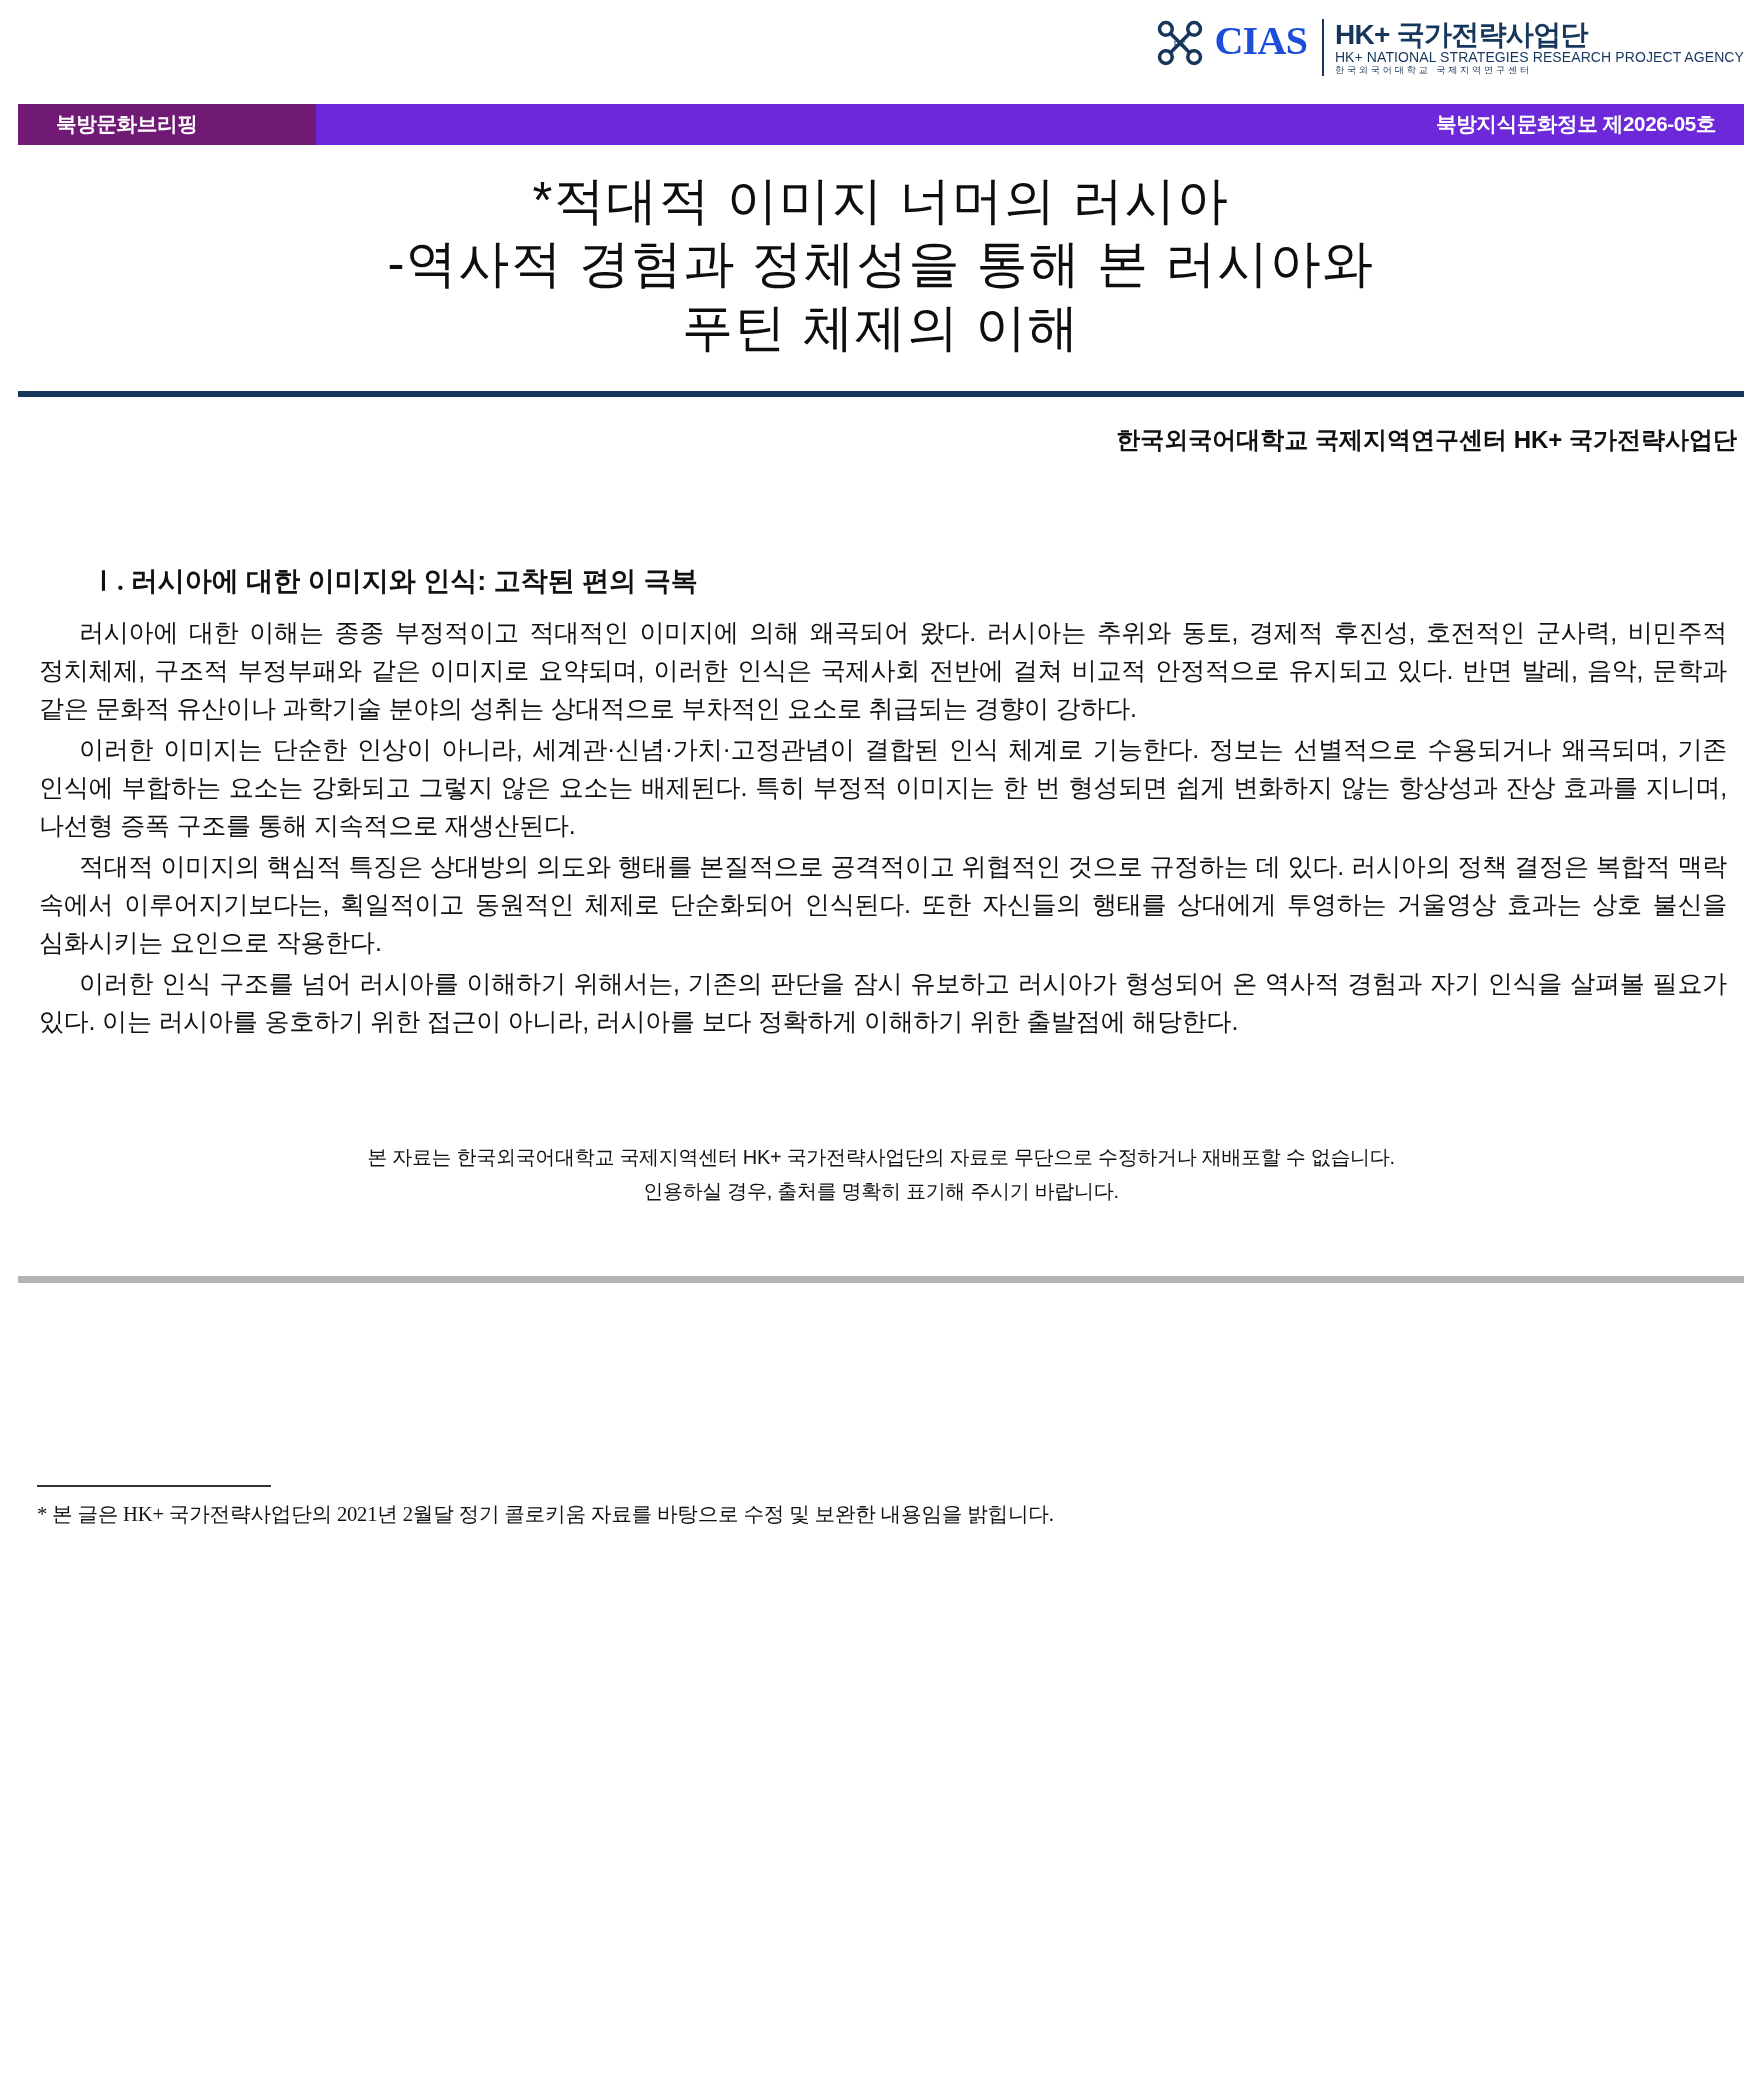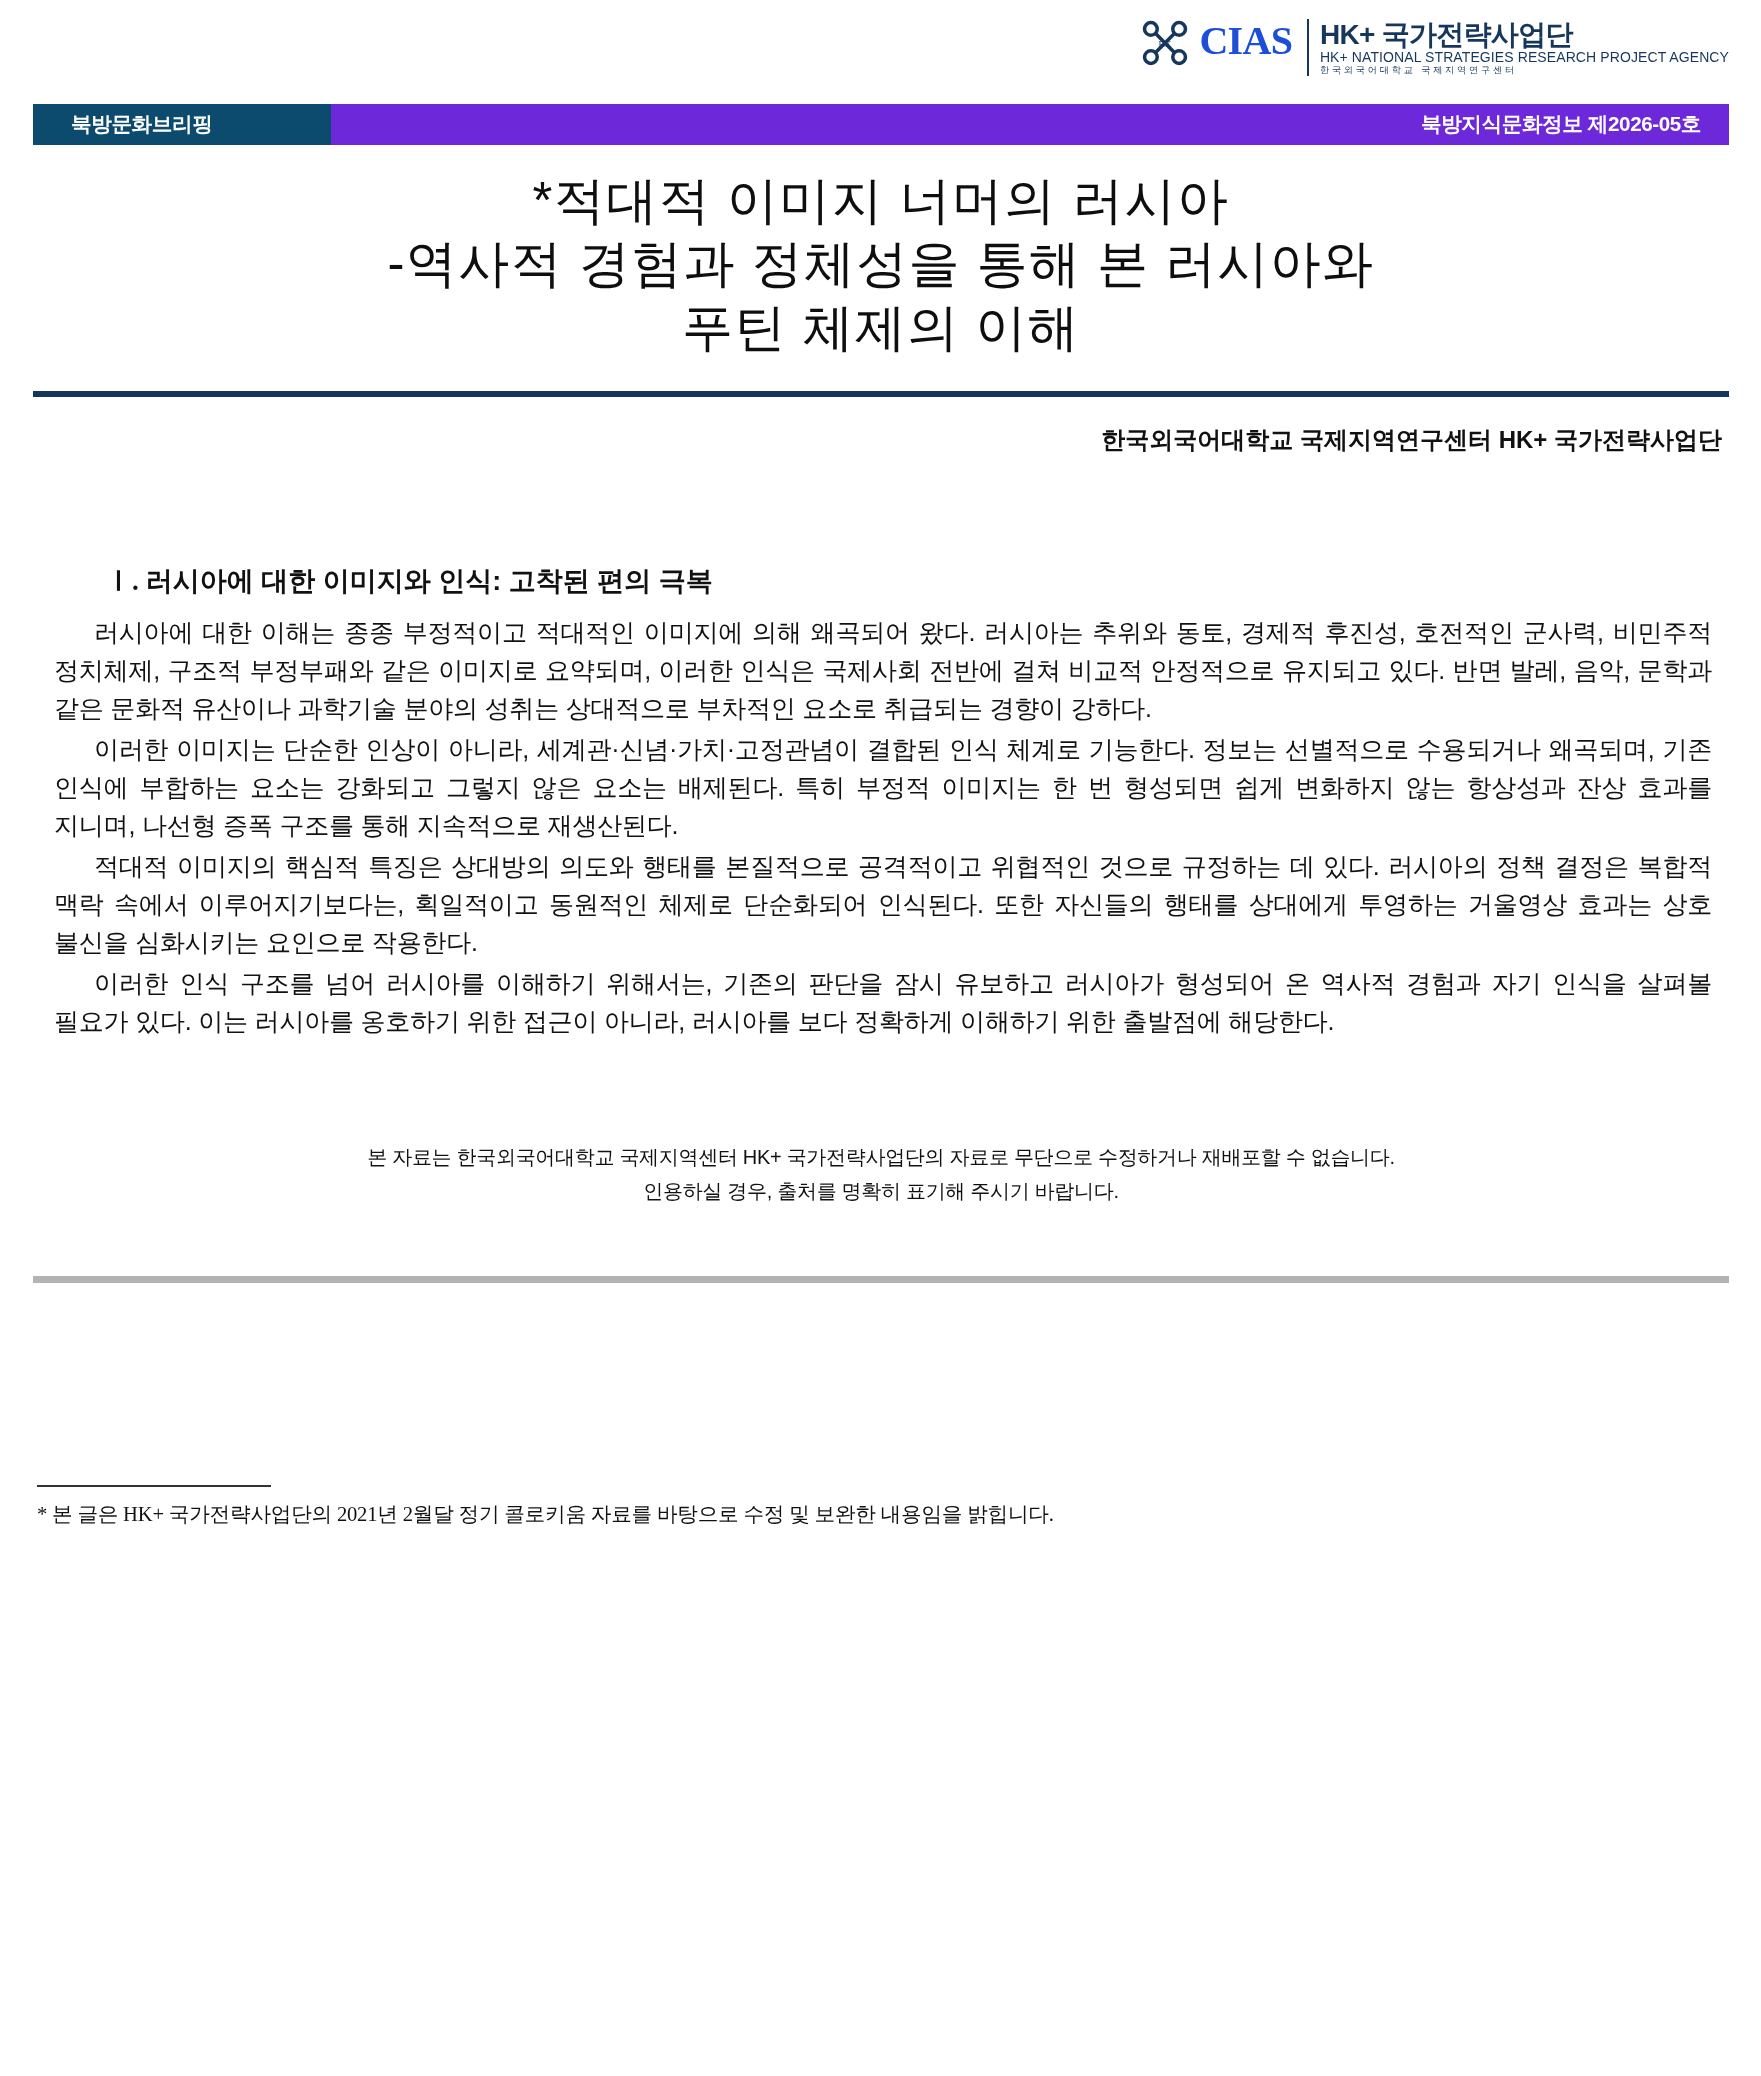--- a/index.html
+++ b/index.html
@@ -14,21 +14,21 @@
     color: #111111;
     position: relative;
     overflow: hidden;
   }
 
   .page {
     position: relative;
     width: 1762px;
     height: 1551px;
     box-sizing: border-box;
-    padding: 0 33px;
+    padding: 0 18px;
   }
 
   
   .logo-row {
     display: flex;
     justify-content: flex-end;
     align-items: flex-start;
     padding-top: 18.5px;
     height: 78px;
   }
@@ -79,21 +79,21 @@
   }
 
   
   .band {
     display: flex;
     height: 41px;
     align-items: stretch;
     margin-top: 7px;
   }
   .band-left {
-    background: #0c4a6e;
+    background: #701a75;
     color: #ffffff;
     width: 298px;
     display: flex;
     align-items: center;
     padding-left: 38px;
     box-sizing: border-box;
     font-size: 20.6px;
     font-weight: bold;
     letter-spacing: -0.4px;
   }

